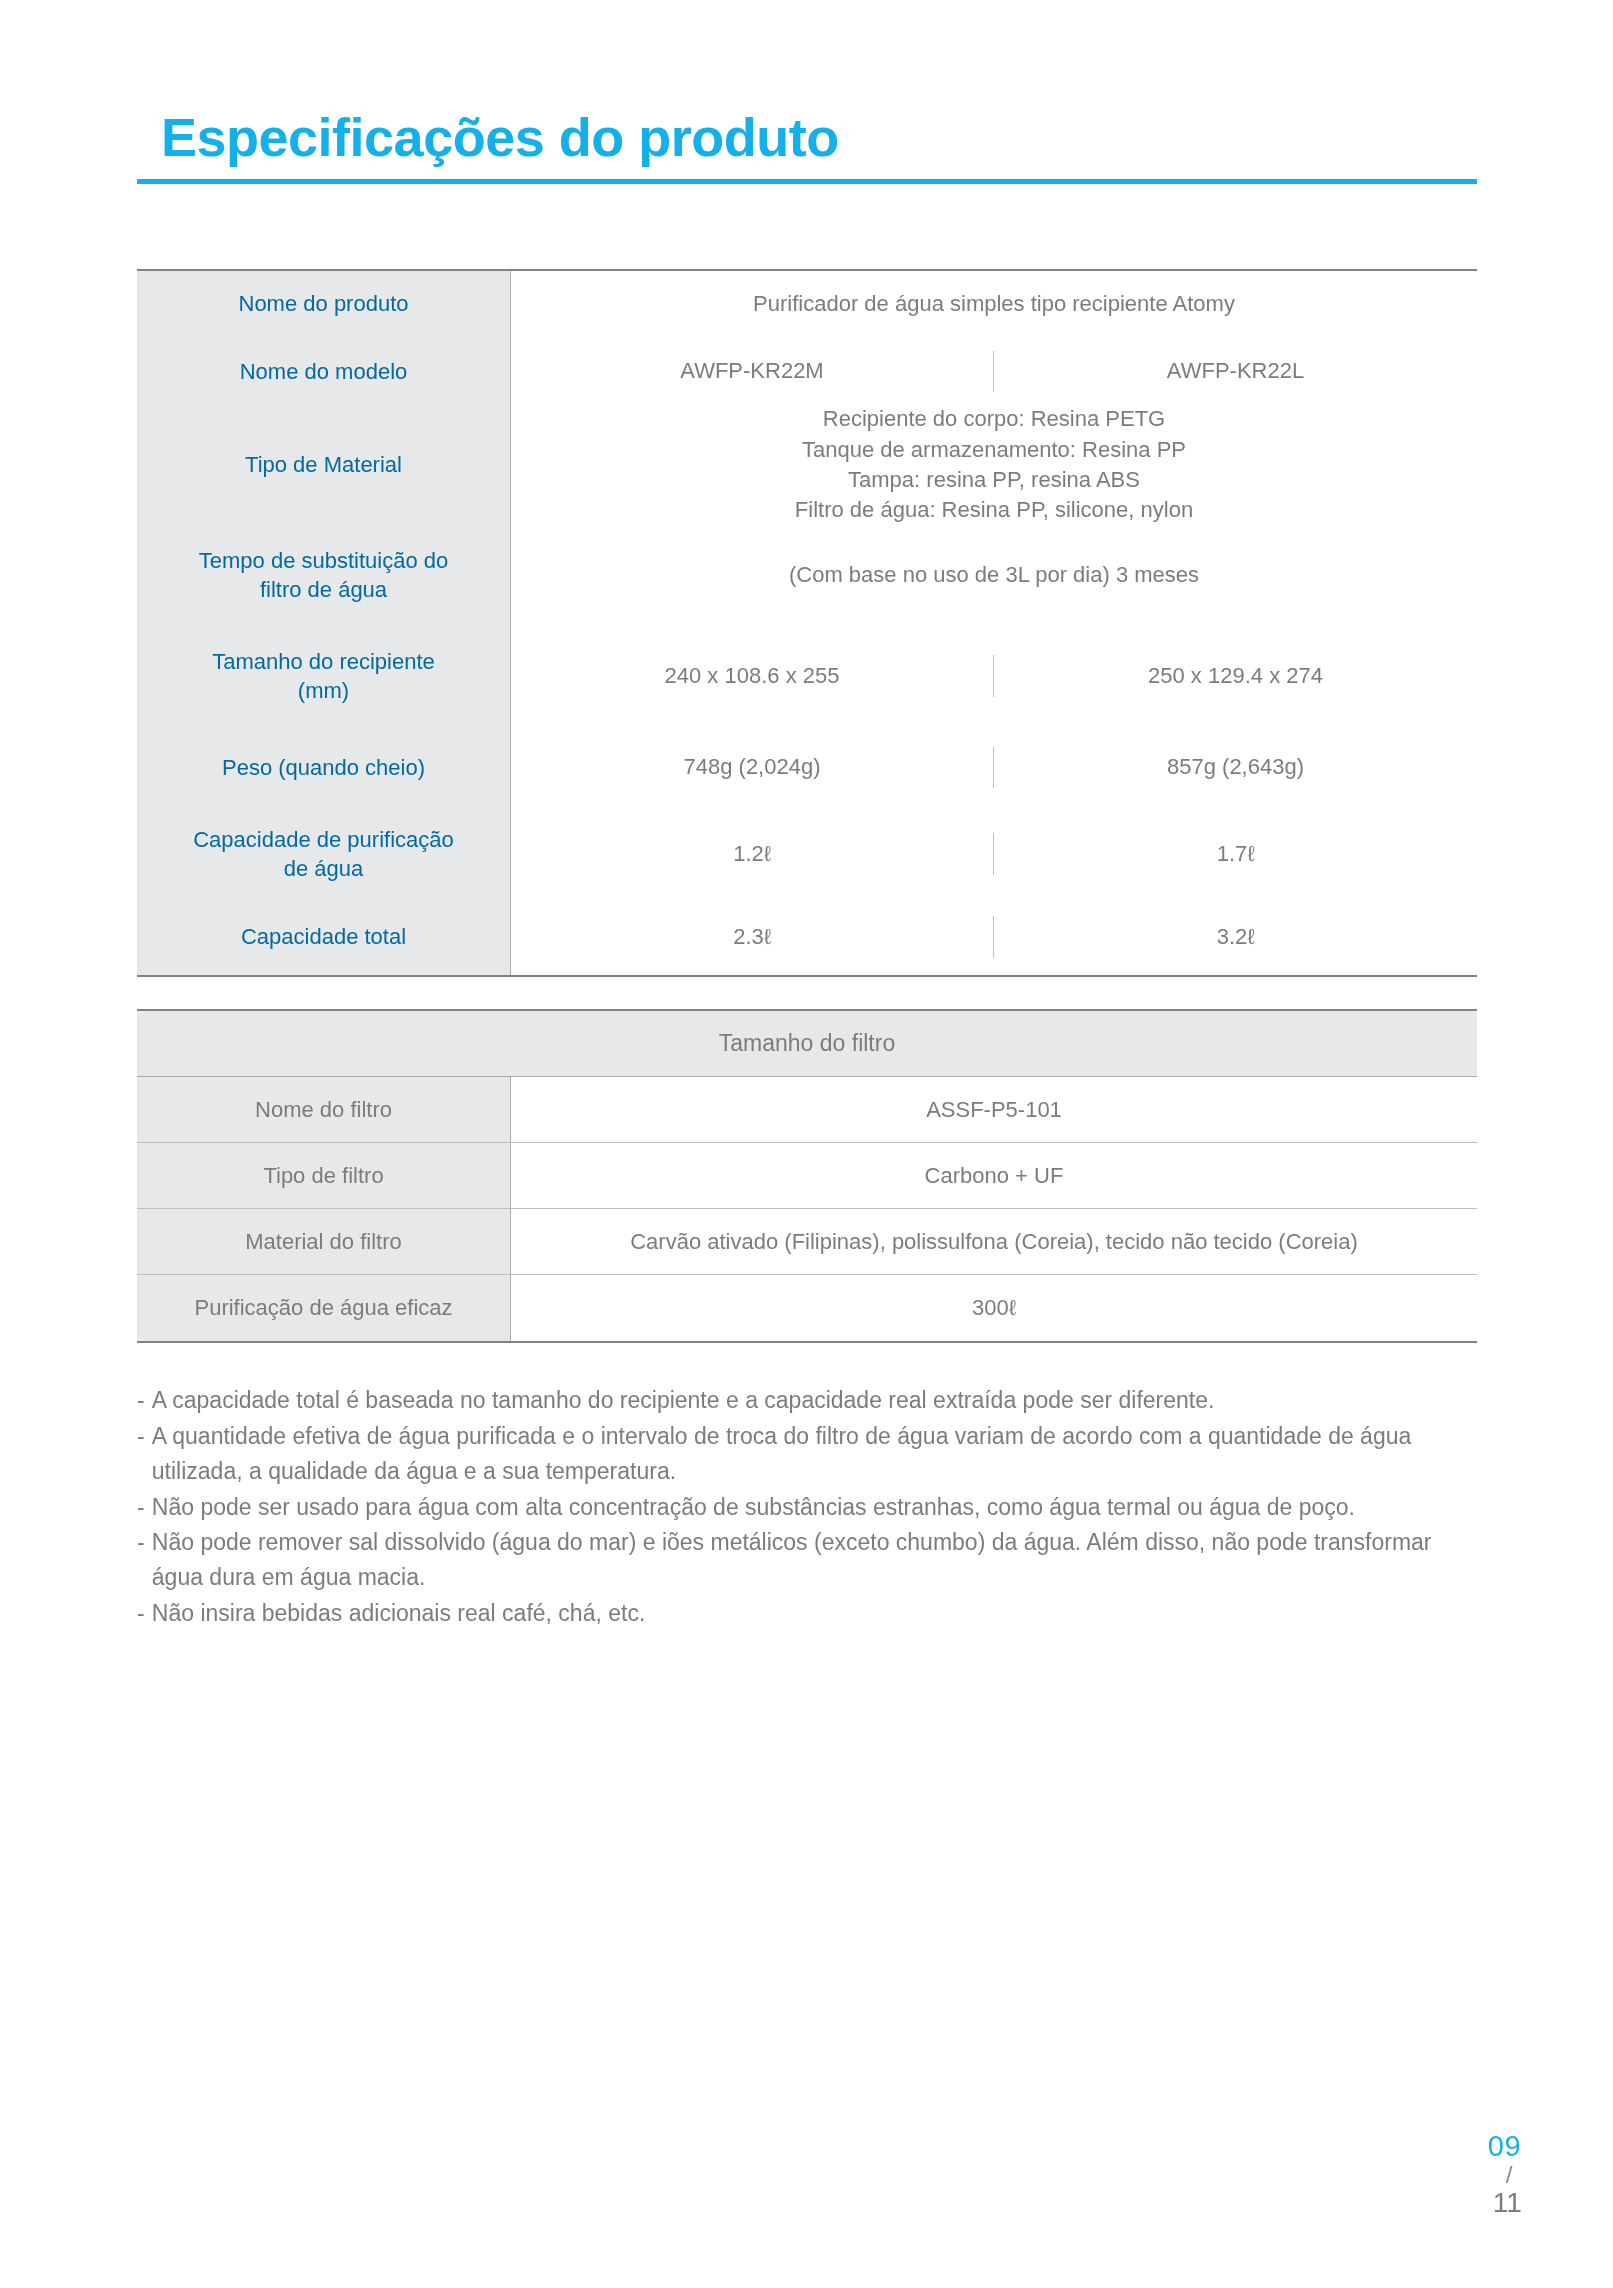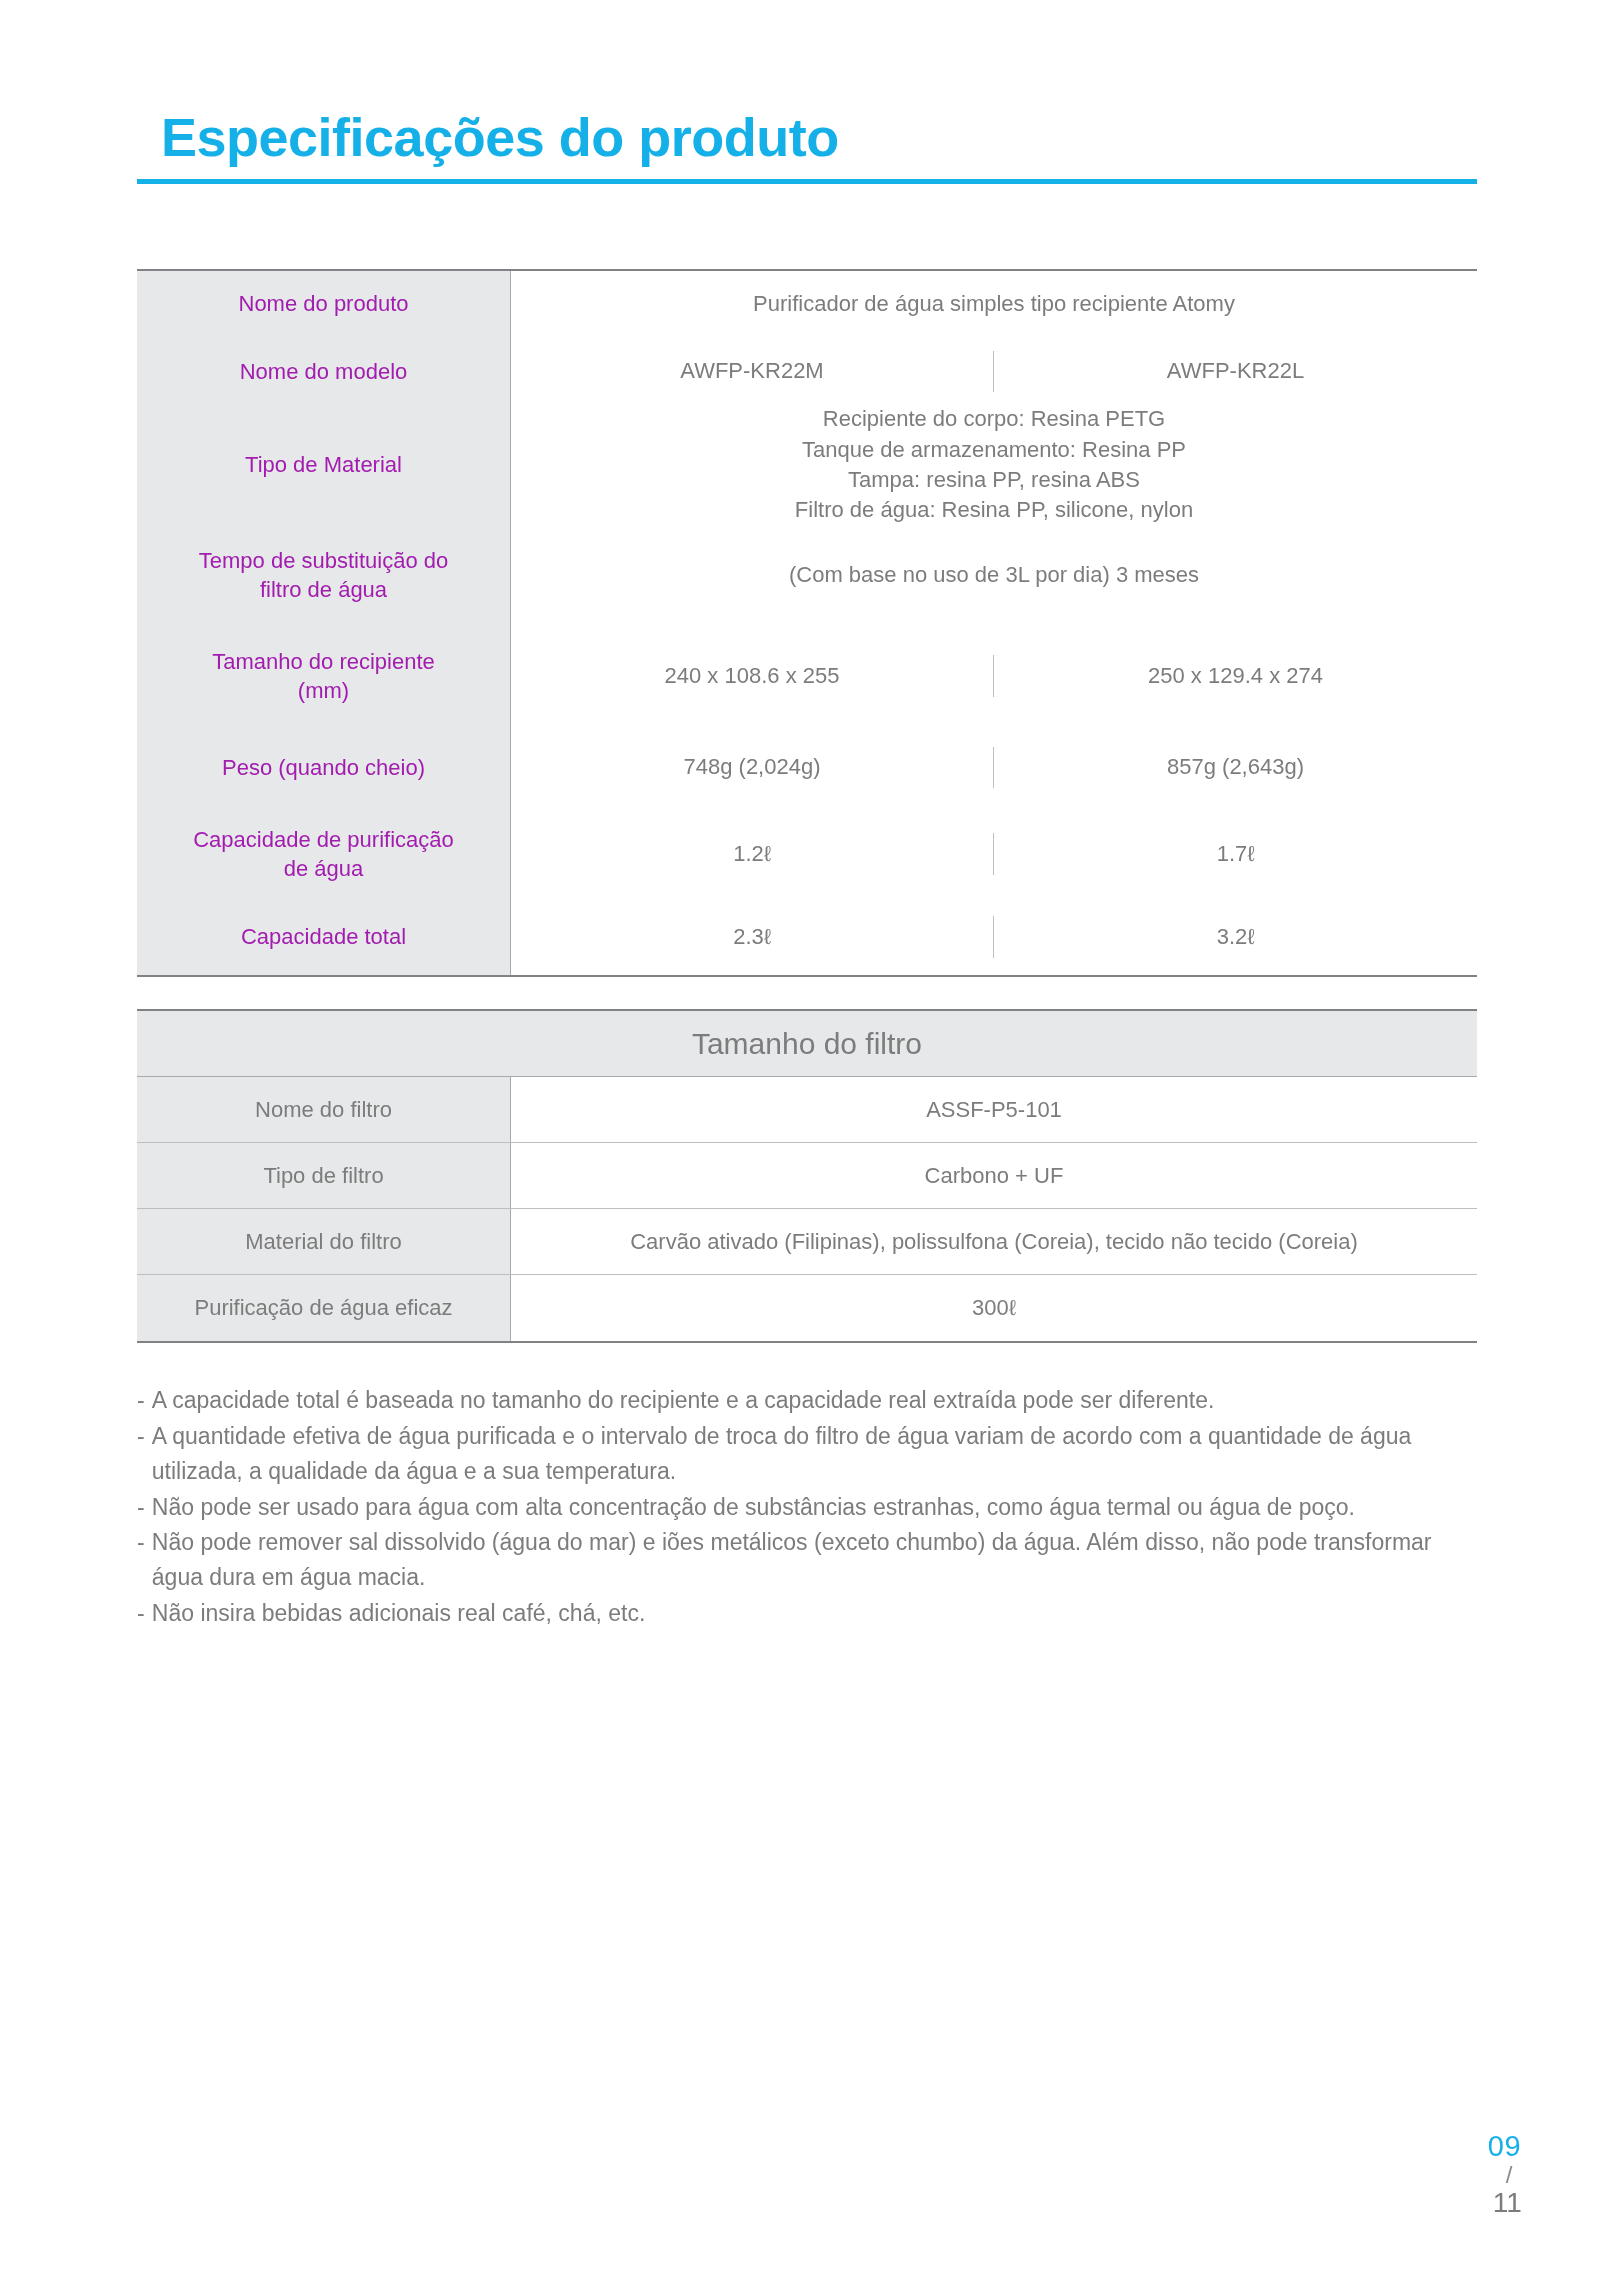--- a/index.html
+++ b/index.html
@@ -69,21 +69,21 @@
     width: 374px;
     flex: 0 0 374px;
     background: #e7e8e9;
     border-right: 1.8px solid #a7a9ac;
     display: flex;
     align-items: center;
     justify-content: center;
     text-align: center;
     font-size: 22px;
     line-height: 1.32;
-    color: #a21caf;
+    color: #0369a1;
     padding: 5.5px 13px;
   }
 
   .spec-value {
     flex: 1 1 auto;
     display: flex;
     align-items: center;
     justify-content: center;
     text-align: center;
     font-size: 22px;
@@ -136,21 +136,21 @@
     border-top: 2.8px solid #808285;
     border-bottom: 2.8px solid #808285;
   }
 
   .filter-header {
     height: 66px;
     background: #e7e8e9;
     display: flex;
     align-items: center;
     justify-content: center;
-    font-size: 30px;
+    font-size: 23px;
     color: #7c7c7c;
     border-bottom: 1.8px solid #a7a9ac;
   }
 
   .filter-row {
     display: flex;
     height: 66px;
     border-bottom: 1.8px solid #bcbec0;
   }
 

